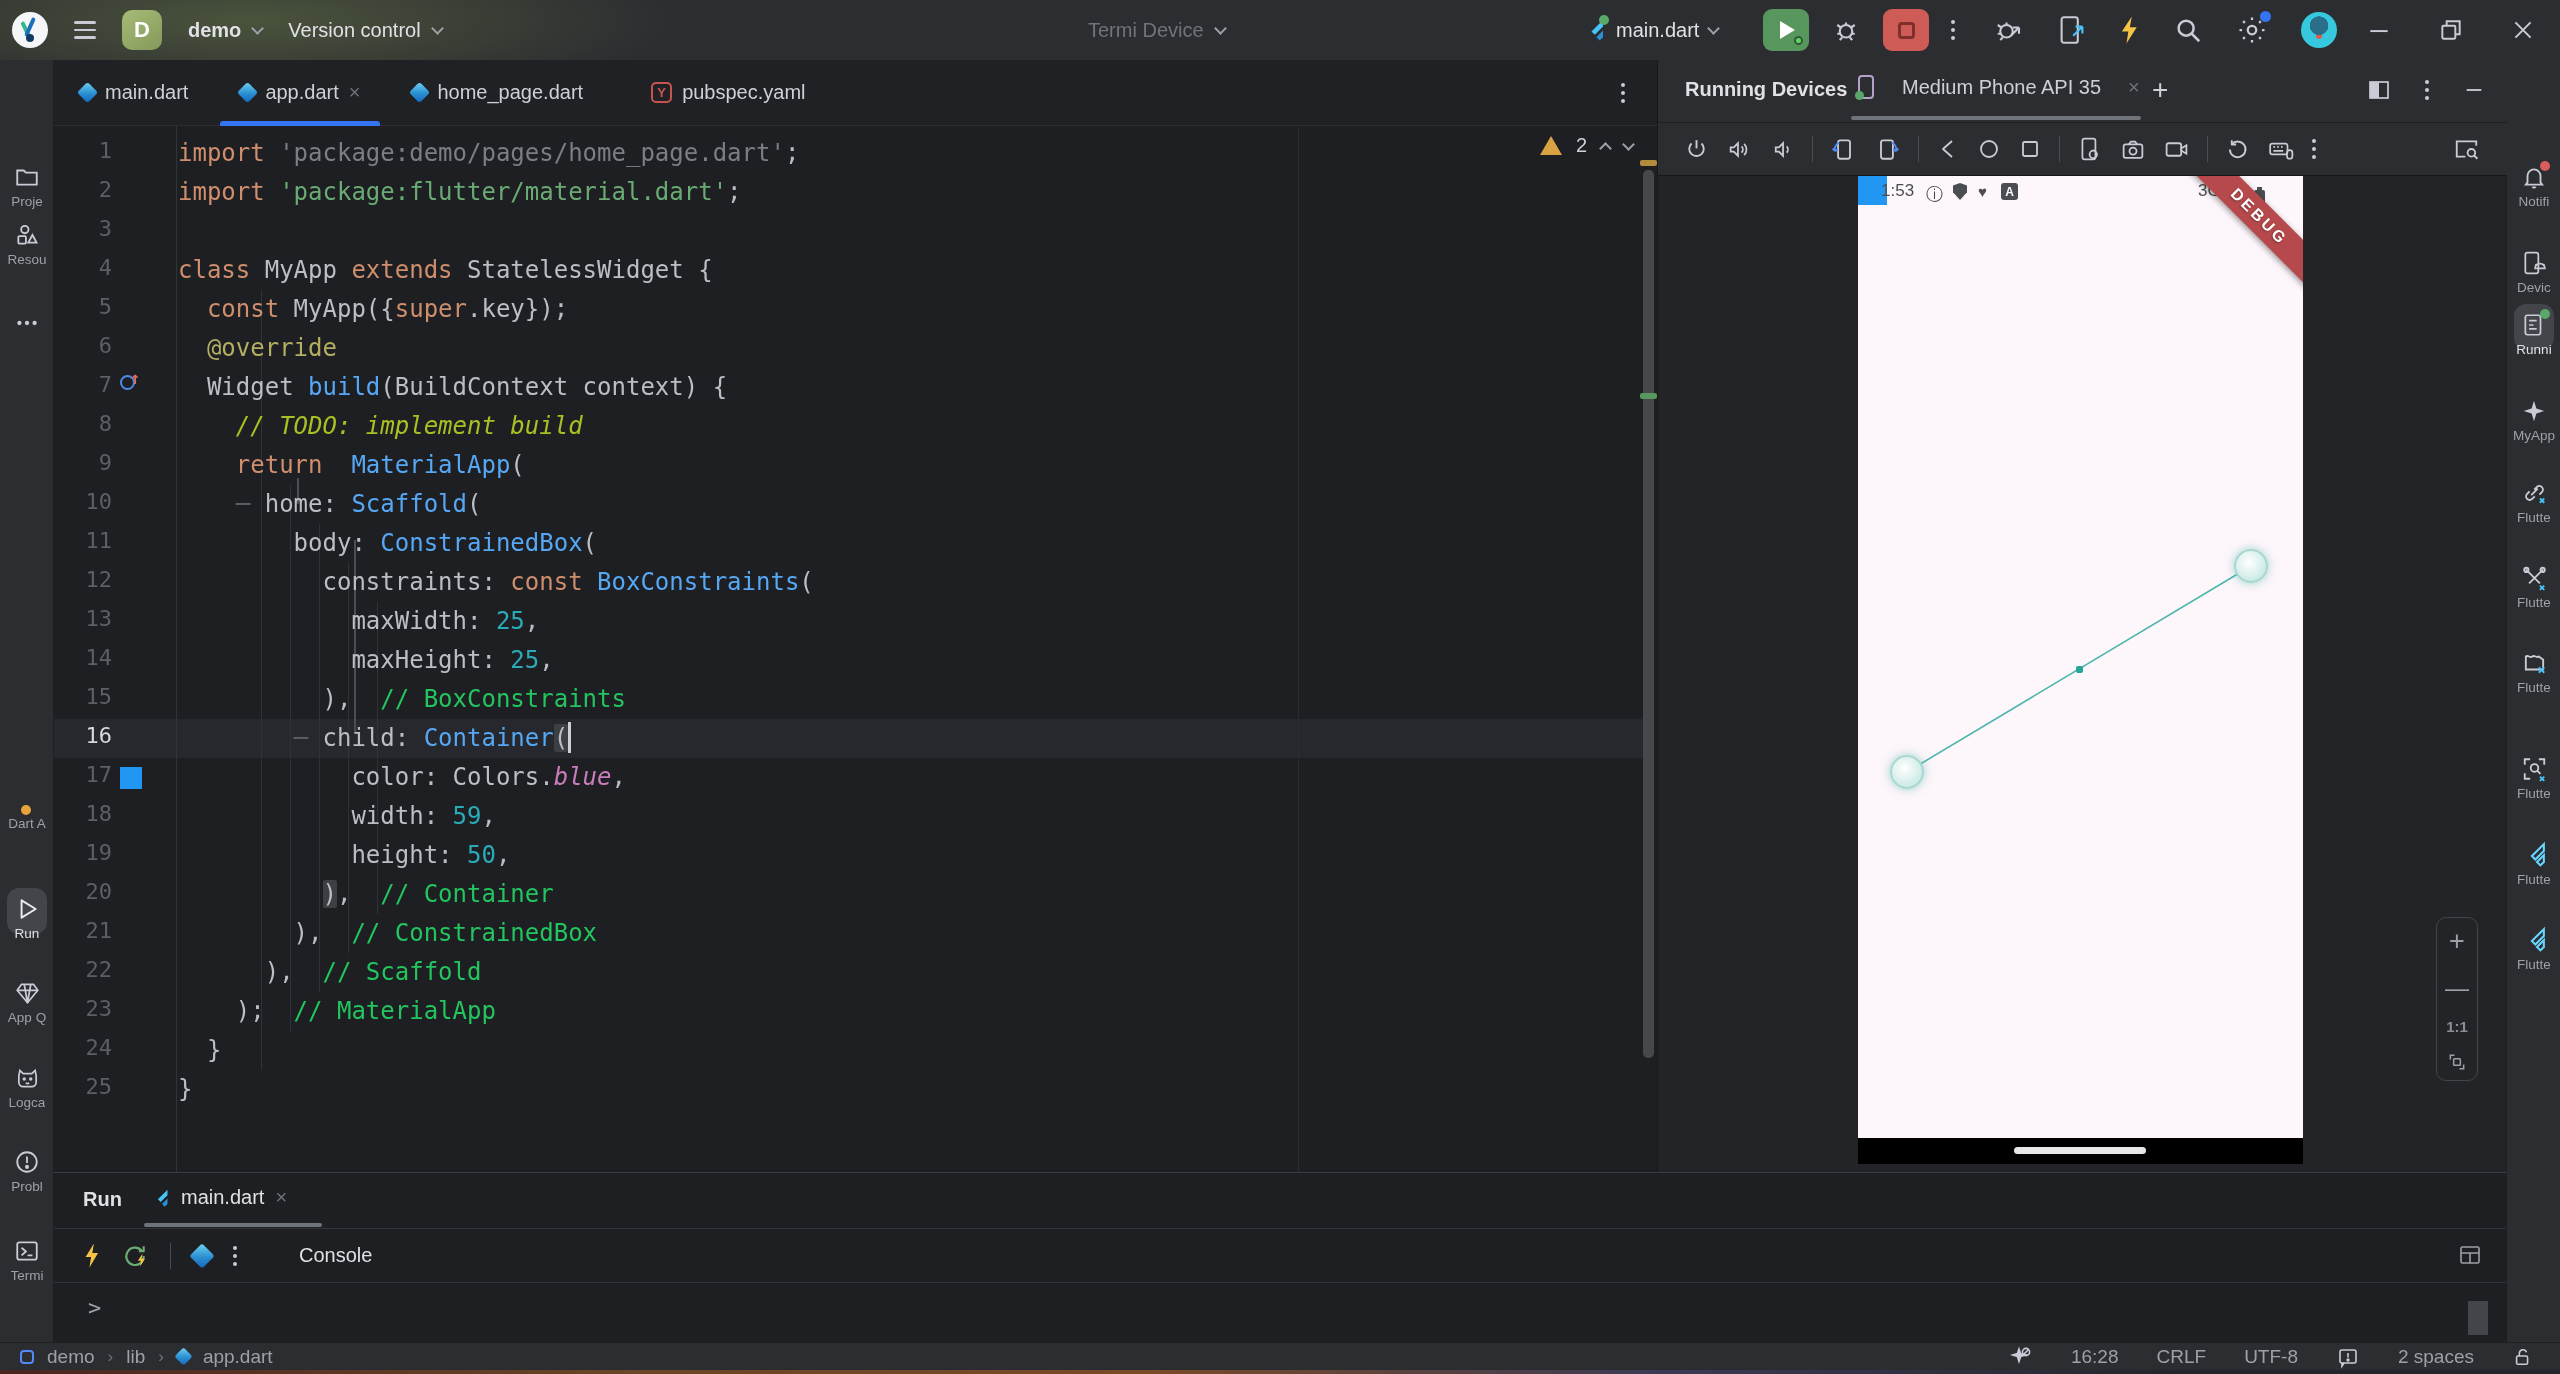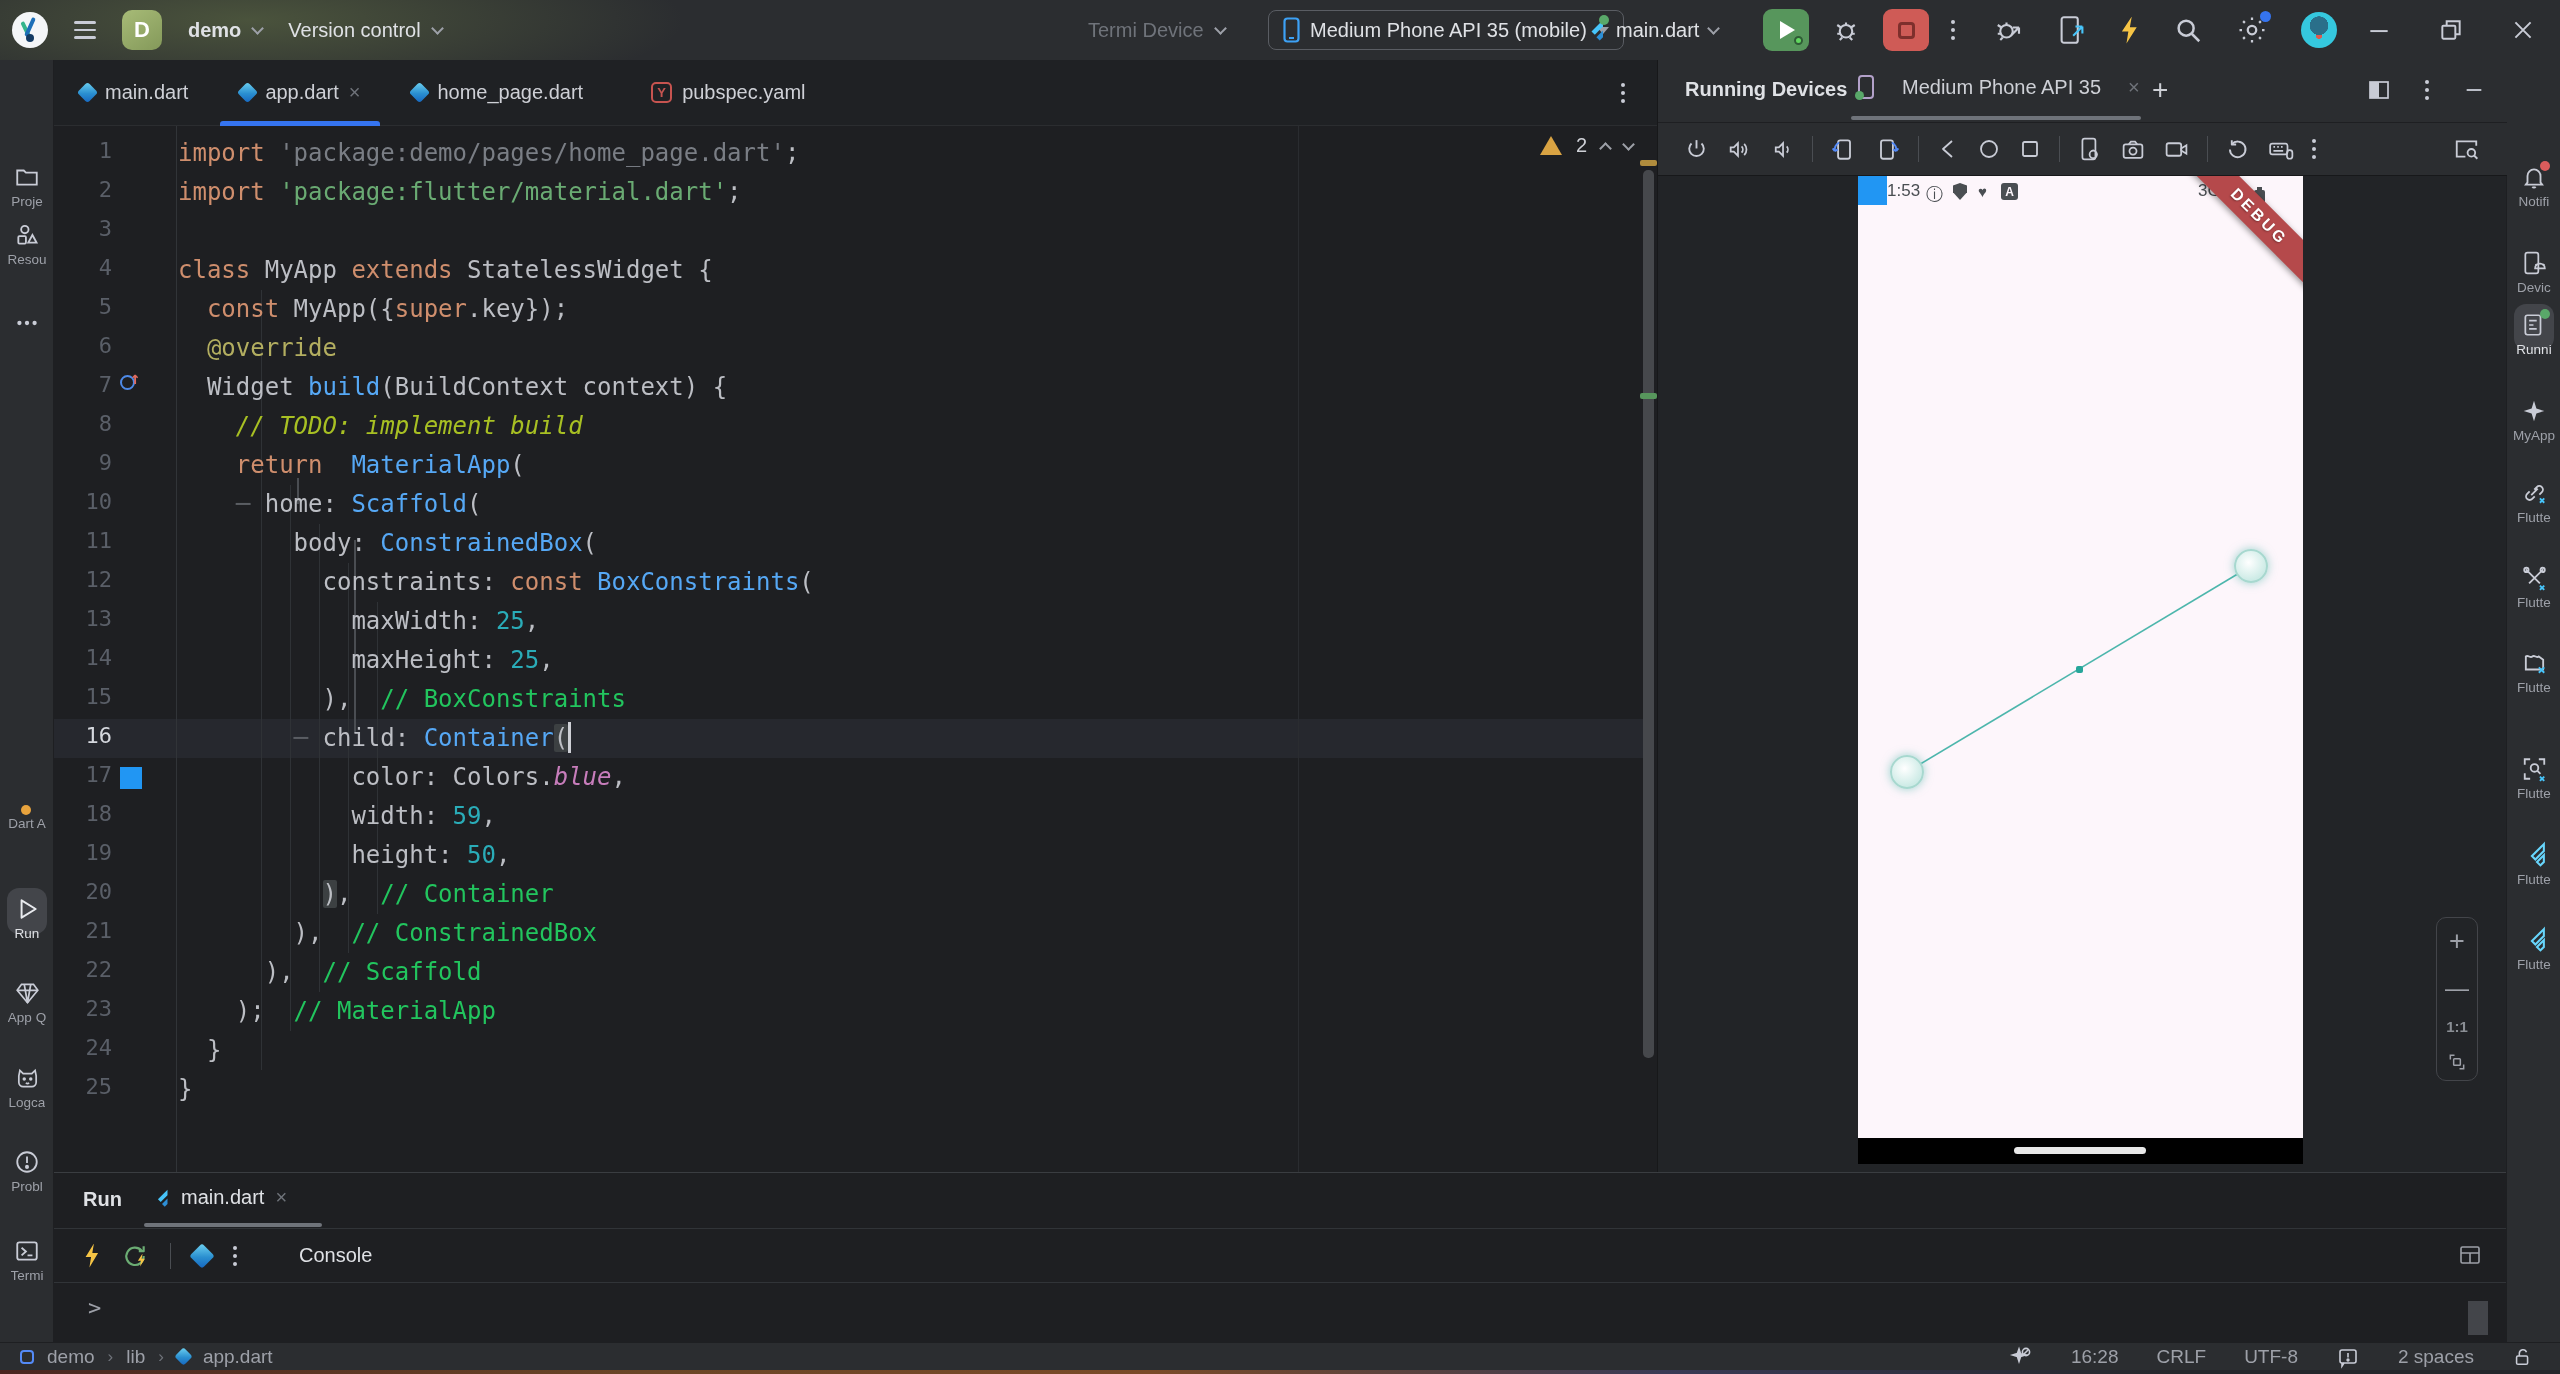--- a/index.html
+++ b/index.html
@@ -128,21 +128,21 @@
   #rd-mirror { position:absolute; right:26px; top:76px; }
 
   
   #device { position:absolute; left:200px; top:116px; width:445px; height:1048px; }
   #dscreen { position:absolute; left:0; top:0; width:445px; height:962px; background:#fdf6fb; overflow:hidden; }
   #dnav { position:absolute; left:0; top:962px; width:445px; height:26px; background:#000; }
   #dnav i { position:absolute; left:156px; top:9px; width:132px; height:7px; background:#e8e8e8; border-radius:4px; }
   #bluebox { position:absolute; left:0; top:0; width:29px; height:29px; background:#2196f3; }
   #dstatus { position:absolute; left:0; top:0; width:445px; height:30px; display:flex; align-items:center;
     color:#4a4e52; font-size:17px; }
-  #dtime { position:absolute; left:29px; top:5px; }
+  #dtime { position:absolute; left:23px; top:5px; }
   .dsic { position:absolute; top:7px; }
   .shield { width:14px; height:17px; background:#4a4e52;
     clip-path:polygon(50% 0,100% 15%,100% 55%,50% 100%,0 55%,0 15%); }
   .sig { width:16px; height:14px; background:#4a4e52; clip-path:polygon(100% 0,100% 100%,0 100%); }
   .batt { width:11px; height:17px; background:#4a4e52; border-radius:2px; position:relative; }
   .batt::before { content:""; position:absolute; left:3px; top:-3px; width:5px; height:3px; background:#4a4e52; }
   .abox { width:17px; height:17px; background:#4a4e52; border-radius:3px; color:#fdf6fb; font-size:12px;
     font-weight:bold; display:flex; align-items:center; justify-content:center; }
   #ribbon { position:absolute; right:-56px; top:26px; width:200px; height:30px; background:#b5494b;
     transform:rotate(45deg); display:flex; align-items:center; justify-content:center;
@@ -212,30 +212,20 @@
       <span class="tb-label">Version control</span>
       <span class="chev"></span>
     </div>
   </div>
 
   <div class="tb-row" style="left:1088px; gap:12px;">
     <span class="tb-label dim">Termi Device</span>
     <span class="chev"></span>
   </div>
 
-  <div class="tb-row" style="left:1268px;">
-    <div class="dev-select">
-      <svg width="17" height="26" viewBox="0 0 17 26">
-        <rect x="1.5" y="1.5" width="14" height="23" rx="3" fill="none" stroke="#3da1f5" stroke-width="2.2"></rect>
-        <line x1="6" y1="21" x2="11" y2="21" stroke="#3da1f5" stroke-width="2"></line>
-      </svg>
-      <span class="tb-label">Medium Phone API 35 (mobile)</span>
-      <span class="tri-down"></span>
-    </div>
-  </div>
 
   <div class="tb-row" style="left:1582px; gap:10px;">
     <span style="position:relative">
       <svg width="24" height="26" viewBox="0 0 24 26">
         <path d="M21 3L9.5 14.5l3.3 3.3L21 9.6z" fill="#47c5fb"></path>
         <path d="M21 13.6l-6.6 6.6 3.3 3.3 3.3-3.3z" fill="#2d8fd6"></path>
       </svg>
       <i style="position:absolute;right:-3px;top:-2px;width:10px;height:10px;border-radius:50%;background:#59a869;"></i>
     </span>
     <span class="tb-label">main.dart</span>

